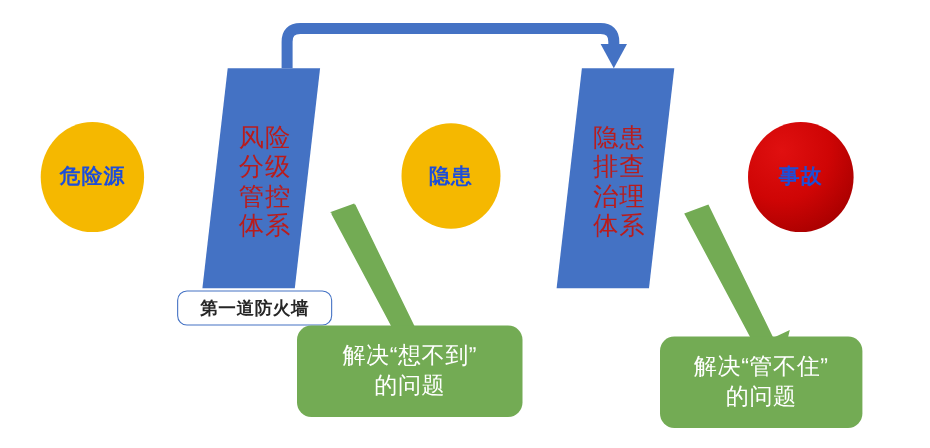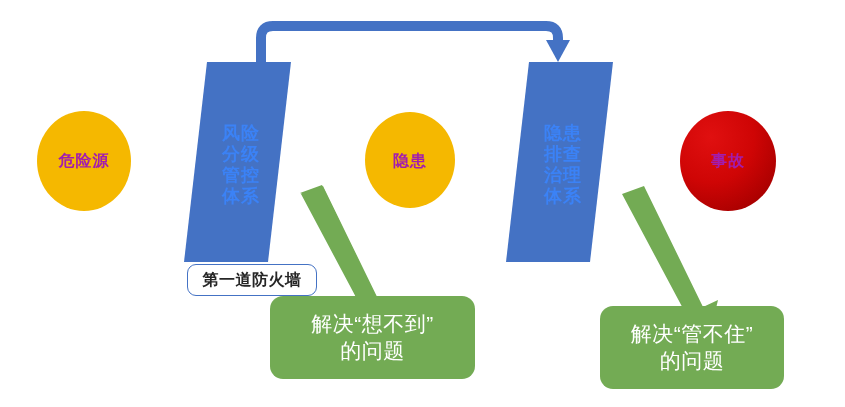--- a/index.html
+++ b/index.html
@@ -33,30 +33,30 @@
     display: flex;
     align-items: center;
     justify-content: center;
     text-align: center;
     line-height: 1.12;
     white-space: pre-line;
     pointer-events: none;
   }
 
   .circle-label {
-    font-size: 16px;
+    font-size: 19px;
     font-weight: bold;
-    color: #a21caf;
+    color: #1d4ed8;
     letter-spacing: 1px;
   }
 
   .pgram-label {
-    font-size: 18px;
-    color: #3b82f6;
-    font-weight: bold;
+    font-size: 23px;
+    color: #b91c1c;
+    font-weight: normal;
     letter-spacing: 1px;
     line-height: 1.16;
   }
 
   .fw-box {
     position: absolute;
     box-sizing: border-box;
     border: 1.5px solid #4472c4;
     border-radius: 9px;
     background: #ffffff;
@@ -133,21 +133,21 @@
   <div class="node-label pgram-label" style="left:206px; top:95px; width:70px; height:140px;">风险
 分级
 管控
 体系</div>
 
   <div class="node-label pgram-label" style="left:528px; top:95px; width:70px; height:140px;">隐患
 排查
 治理
 体系</div>
 
-  <div class="fw-box" style="left:161px; top:264px; width:130px; height:32px;margin-left:26px;">第一道防火墙</div>
+  <div class="fw-box" style="left:161px; top:264px; width:141px; height:32px;">第一道防火墙</div>
 
 
   <div class="green-box" style="left:270px; top:296px; width:205px; height:83px;">解决“想不到”
 的问题</div>
 
   <div class="green-box" style="left:600px; top:306px; width:184px; height:83px;">解决“管不住”
 的问题</div>
 
 </div>
 

